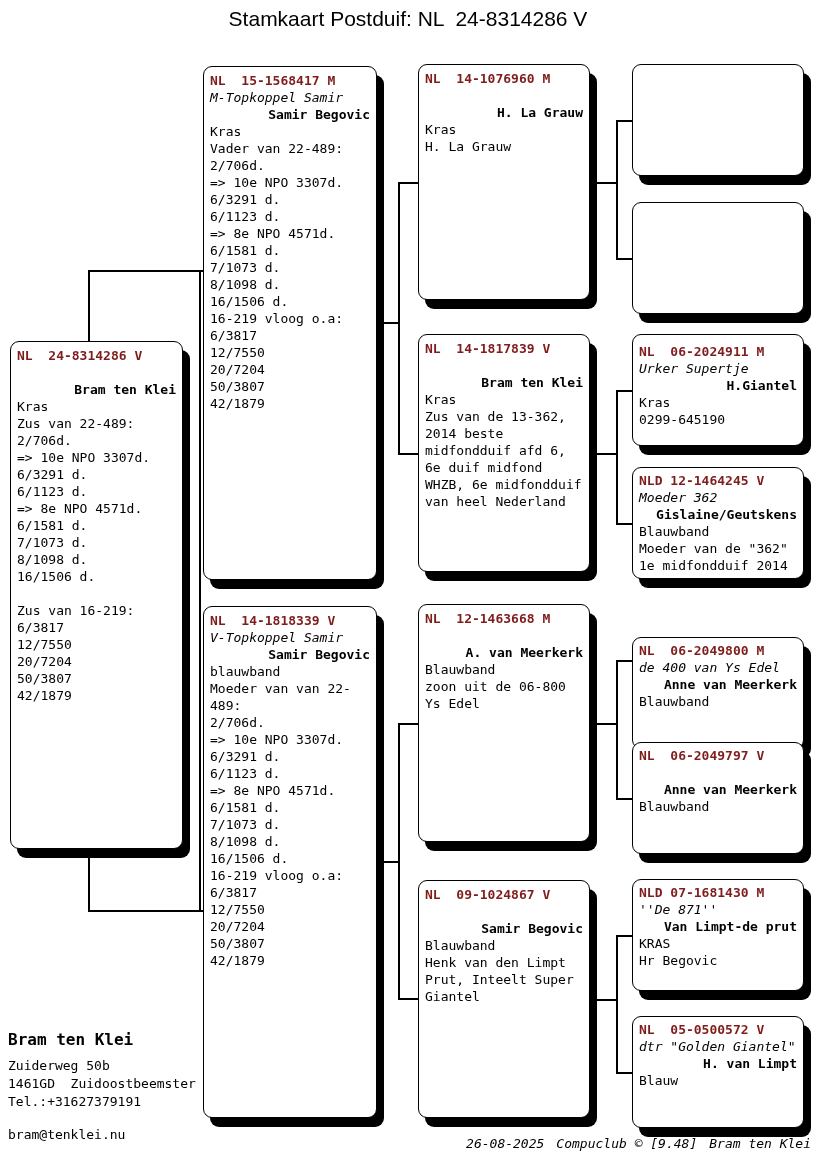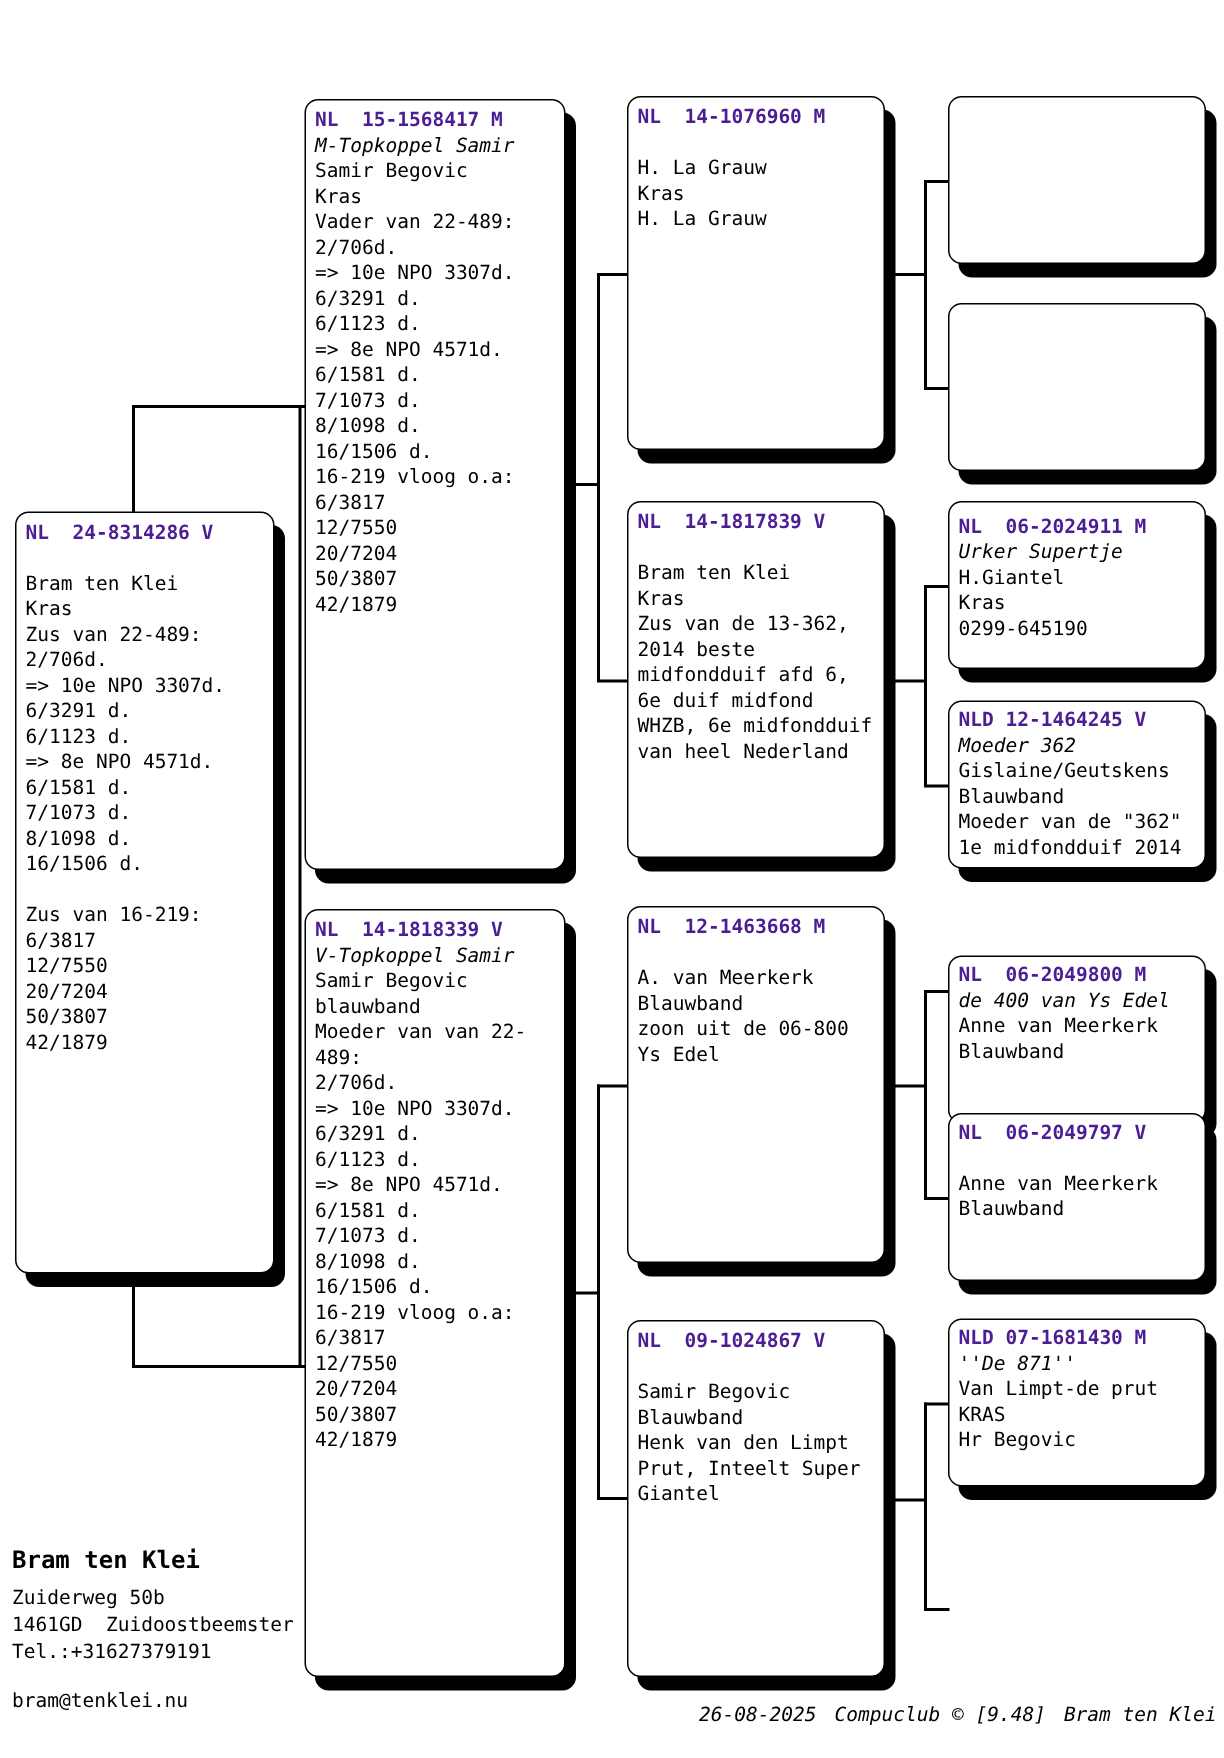--- a/index.html
+++ b/index.html
@@ -3,38 +3,39 @@
 <meta charset="utf-8">
 <style>
   html,body{margin:0;padding:0;background:#fff;}
   .page{position:relative;width:816px;height:1172px;background:#fff;
         font-family:"DejaVu Sans Mono",monospace;color:#000;overflow:hidden;}
   .title{position:absolute;top:7px;left:0;width:100%;text-align:center;
          font-family:"Liberation Sans",sans-serif;font-size:21px;white-space:pre;}
   .box{position:absolute;background:#fff;border:1.6px solid #000;border-radius:9px;
        box-shadow:7px 9px 0 #000;padding:5px 6px;font-size:13px;line-height:17px;
        box-sizing:border-box;}
-  .ring{color:#4c1d95;font-weight:bold;white-space:pre;}
+  .ring{color:#7f1d1d;font-weight:bold;white-space:pre;}
   .strain{font-style:italic;min-height:17px;white-space:pre-wrap;}
-  .name{font-weight:normal;white-space:pre-wrap;}
+  .name{font-weight:bold;white-space:pre-wrap;text-align:right;}
   .body{white-space:pre-wrap;}
   .results{position:absolute;left:6px;top:405px;white-space:pre;}
   .ln{position:absolute;background:#000;}
   .owner{position:absolute;left:8px;top:1031px;font-size:13px;line-height:18px;}
   .owner .oname{font-size:16px;font-weight:bold;margin-bottom:8px;white-space:pre;}
   .owner .addr{white-space:pre;}
   .owner .email{margin-top:15px;white-space:pre;}
   .footer{position:absolute;right:5px;top:1136px;font-size:13px;font-style:italic;white-space:pre;}
   .footer span{margin-left:12px;}
 </style>
 </head>
 <body>
 
 <div class="page">
 
+  <div class="title">Stamkaart Postduif: NL  24-8314286 V</div>
 
   <div class="ln" style="left:88px;top:270px;width:1.5px;height:72px"></div>
   <div class="ln" style="left:88px;top:270px;width:116px;height:1.5px"></div>
   <div class="ln" style="left:88px;top:848px;width:1.5px;height:63px"></div>
   <div class="ln" style="left:88px;top:910px;width:116px;height:1.5px"></div>
   <div class="ln" style="left:199px;top:270px;width:1.5px;height:641px"></div>
 
   <div class="ln" style="left:377px;top:322px;width:22px;height:1.5px"></div>
   <div class="ln" style="left:398px;top:182px;width:1.5px;height:272px"></div>
   <div class="ln" style="left:398px;top:182px;width:21px;height:1.5px"></div>
@@ -199,20 +200,26 @@
     <div class="name">Anne van Meerkerk</div>
     <div class="body">Blauwband</div>
   </div>
   <div class="box" style="left:632px;top:879px;width:172px;height:112px;padding-top:4px">
     <div class="ring">NLD 07-1681430 M</div>
     <div class="strain">''De 871''</div>
     <div class="name">Van Limpt-de prut</div>
     <div class="body">KRAS
 Hr Begovic</div>
   </div>
+  <div class="box" style="left:632px;top:1016px;width:172px;height:112px;padding-top:4px">
+    <div class="ring">NL  05-0500572 V</div>
+    <div class="strain">dtr "Golden Giantel"</div>
+    <div class="name">H. van Limpt</div>
+    <div class="body">Blauw</div>
+  </div>
 
   <div class="owner">
     <div class="oname">Bram ten Klei</div>
     <div class="addr">Zuiderweg 50b</div>
     <div class="addr">1461GD  Zuidoostbeemster</div>
     <div class="addr">Tel.:+31627379191</div>
     <div class="email">bram@tenklei.nu</div>
   </div>
 
   <div class="footer"><span style="margin-left:0">26-08-2025</span><span>Compuclub © [9.48]</span><span>Bram ten Klei</span></div>

